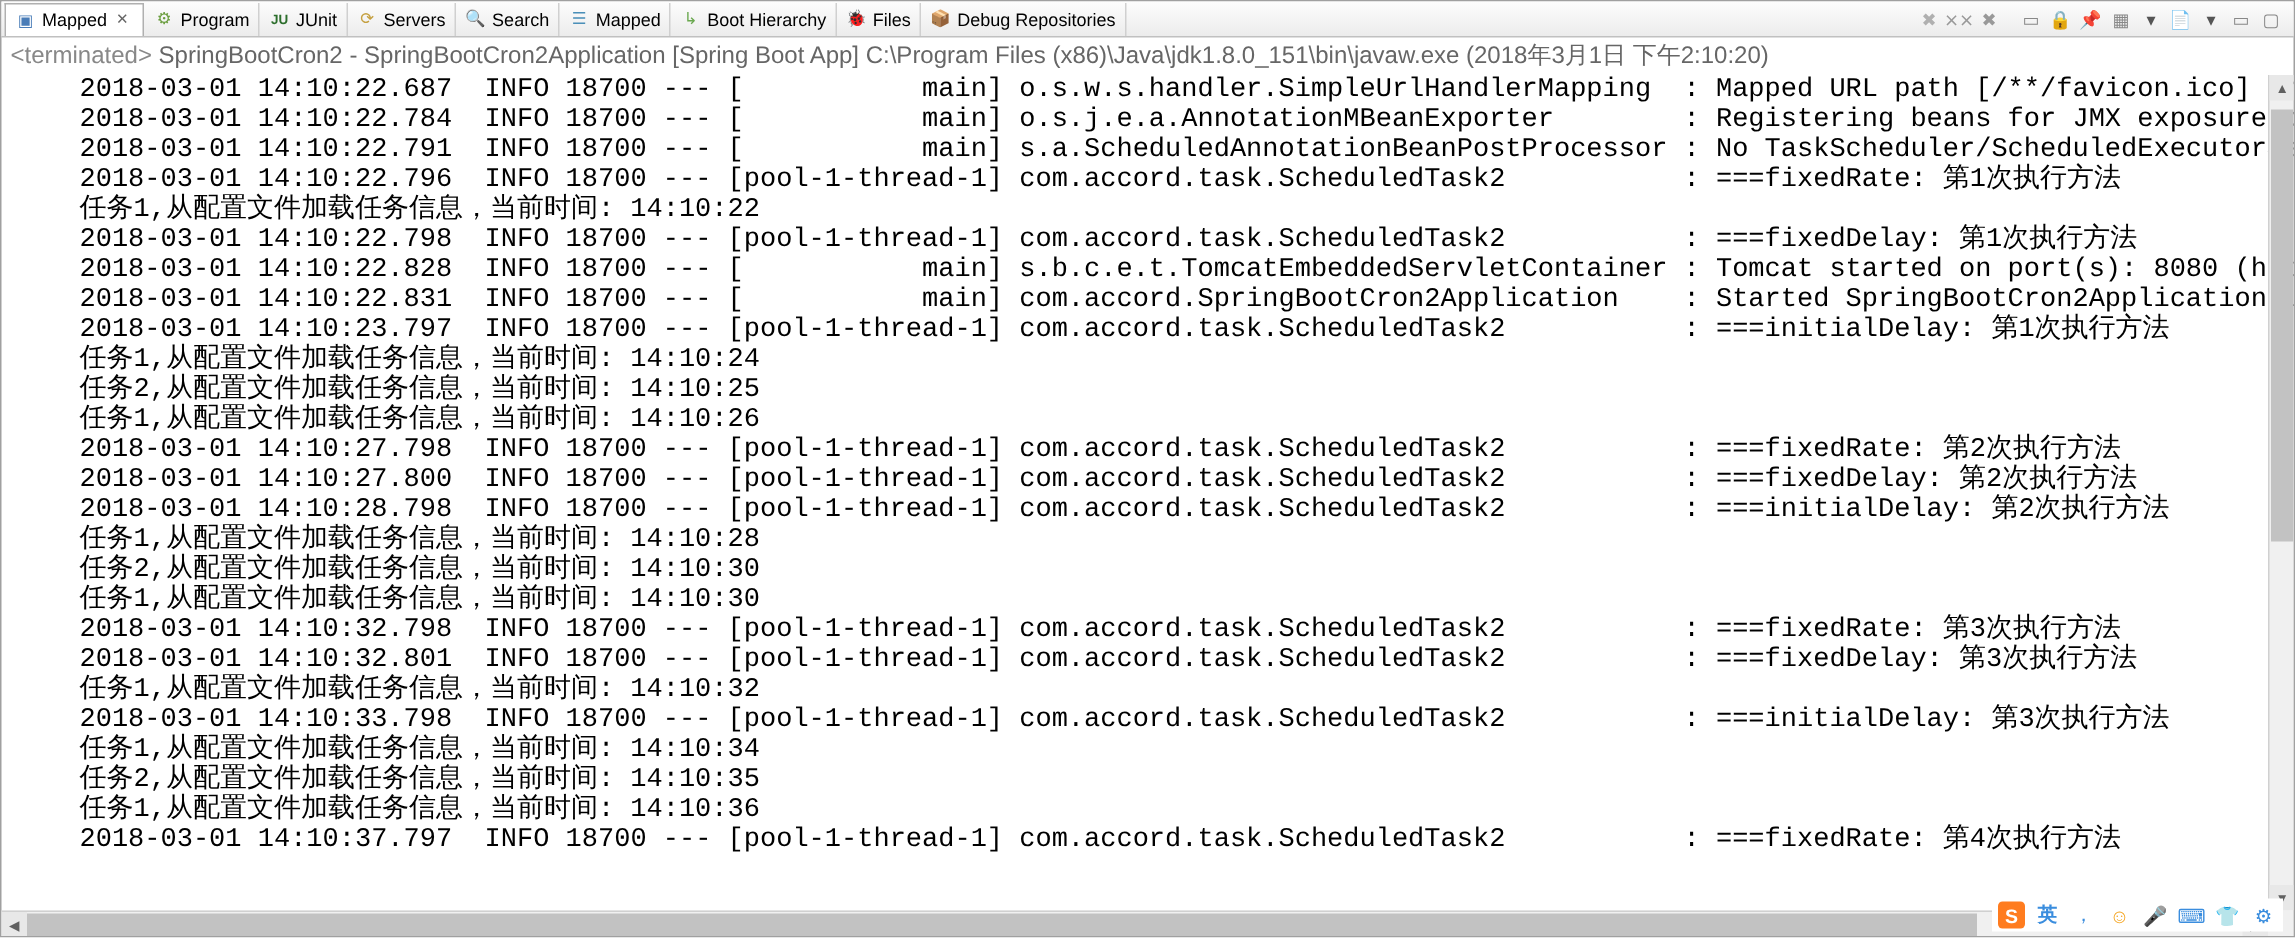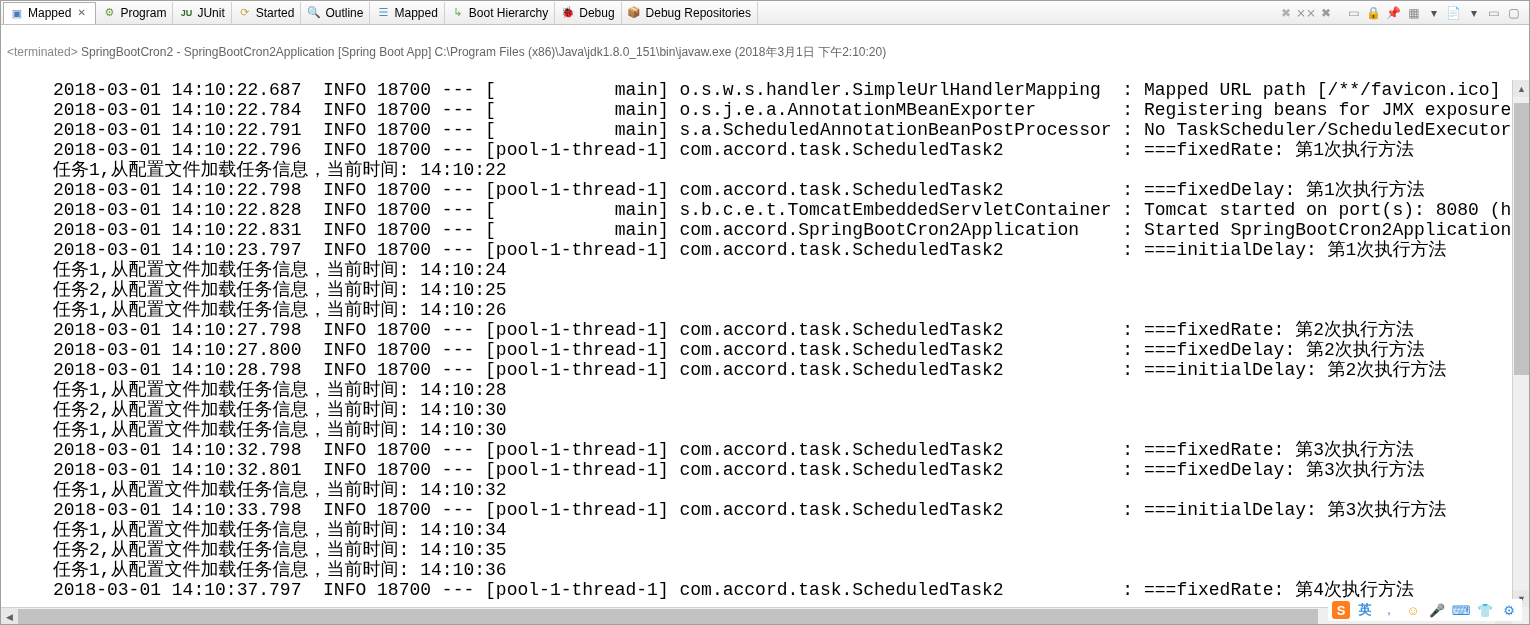--- a/index.html
+++ b/index.html
@@ -70,22 +70,22 @@
   width: 18px;
   height: 18px;
   display: inline-flex;
   align-items: center;
   justify-content: center;
   cursor: pointer;
   font-size: 12px;
   color: #555;
 }
 .status-line {
-  padding: 19px 6px;
-  font-size: 12px;
+  padding: 2px 6px;
+  font-size: 16px;
   color: #666;
   white-space: nowrap;
 }
 .status-line .terminated { color: #888; }
 .console-area {
   flex: 1;
   overflow: hidden;
   position: relative;
   padding: 0 4px;
 }
@@ -219,37 +219,37 @@
     <div class="tab">
       <span class="tab-icon ic-servers">⚙</span>
       <span>Program</span>
     </div>
     <div class="tab">
       <span class="tab-icon ic-junit" style="font-size:9px;font-weight:bold;">JU</span>
       <span>JUnit</span>
     </div>
     <div class="tab">
       <span class="tab-icon ic-progress">⟳</span>
-      <span>Started</span>
+      <span>Servers</span>
     </div>
     <div class="tab">
       <span class="tab-icon ic-search">🔍</span>
-      <span>Outline</span>
+      <span>Search</span>
     </div>
     <div class="tab">
       <span class="tab-icon ic-outline">☰</span>
       <span>Mapped</span>
     </div>
     <div class="tab">
       <span class="tab-icon ic-call">↳</span>
       <span>Boot Hierarchy</span>
     </div>
     <div class="tab">
       <span class="tab-icon ic-debug">🐞</span>
-      <span>Debug</span>
+      <span>Files</span>
     </div>
     <div class="tab">
       <span class="tab-icon ic-maven">📦</span>
       <span>Debug Repositories</span>
     </div>
     <div class="spacer"></div>
     <div class="toolbar-right">
       <span class="tb-btn ic-stop">✖</span>
       <span class="tb-btn ic-stopall">⨯⨯</span>
       <span class="tb-btn" style="color:#999;">✖</span>

